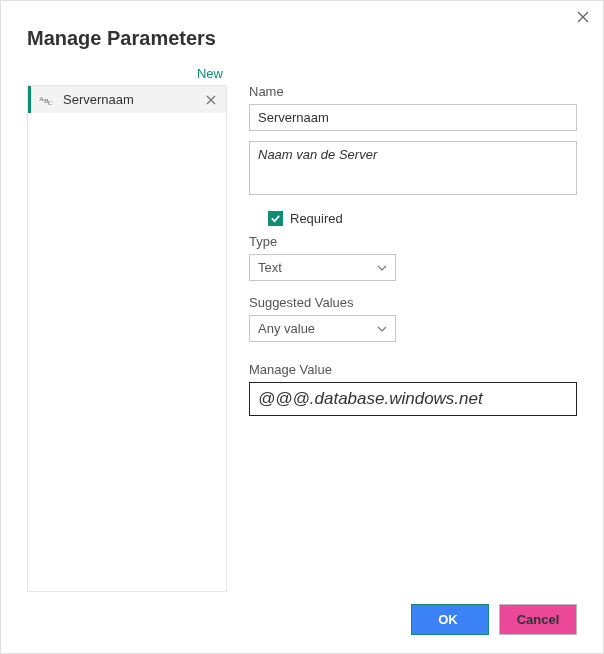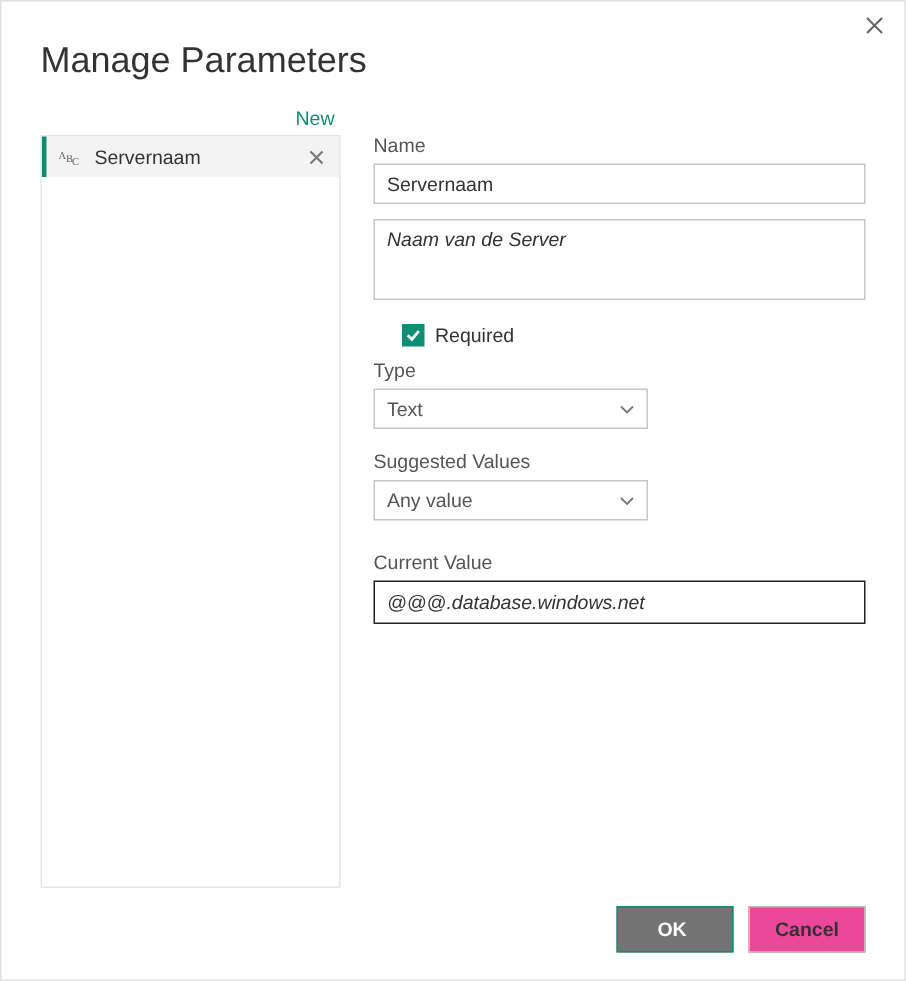--- a/index.html
+++ b/index.html
@@ -26,22 +26,22 @@
       right: 10px;
       width: 20px;
       height: 20px;
       display: flex;
       align-items: center;
       justify-content: center;
       cursor: pointer;
       color: #666;
     }
     .title {
-      font-size: 24px;
-      font-weight: 400;
+      font-size: 20px;
+      font-weight: 700;
       color: #333;
       margin-top: 12px;
       margin-bottom: 16px;
     }
     .body { display: flex; gap: 22px; flex: 1; }
     .left-pane { width: 200px; display: flex; flex-direction: column; }
     .new-link {
       color: #0f8e74;
       font-size: 13px;
       align-self: flex-end;
@@ -86,37 +86,37 @@
       color: #333;
       height: 54px;
       resize: none;
     }
     .checkbox-row { display: flex; align-items: center; gap: 7px; margin-top: 14px; margin-bottom: 2px; margin-left: 19px;}
     .chk {
       width: 15px; height: 15px; background: #0f8e74; display:flex;align-items:center;justify-content:center;cursor:pointer;
     }
     .chk svg { width: 11px; height: 11px; }
     .dropdown {
-      width: 183px;
+      width: 147px;
       border: 1px solid #c7c7c7;
       padding: 5px 8px;
       font-size: 13px;
       display: flex;
       align-items: center;
       justify-content: space-between;
       cursor: pointer;
       background: #fff;
       color: #555;
     }
     .dropdown .caret { color: #777; }
     .current-value-input {
       width: 100%;
       border: 1.5px solid #222;
       padding: 6px 8px;
-      font-size: 13px;
+      font-size: 17px;
       font-style: italic;
       font-family: inherit;
       color: #333;
     }
     .footer {
       display: flex;
       justify-content: flex-end;
       gap: 10px;
       margin-top: 12px;
     }
@@ -124,21 +124,21 @@
       min-width: 78px;
       padding: 7px 16px;
       font-size: 13px;
       border: 1px solid #bbb;
       background: #ec4899;
       cursor: pointer;
       text-align: center;
       font-weight: bold;
     }
     .btn-primary {
-      background: #737373;
+      background: #3b82f6;
       border-color: #0f8e74;
       color: #fff;
       font-weight: 600;
       padding-left: 12px;
     }
     .spacer-sm{height:6px;}
   </style>
 </head>
 <body>
 
@@ -198,21 +198,21 @@
       <div class="spacer-sm"></div>
       <div class="field-label">Suggested Values</div>
       <div class="dropdown">
         <span>Any value</span>
         <svg class="caret" width="10" height="6" viewBox="0 0 10 6">
             <path d="M1 1 L5 5 L9 1" stroke="#777" stroke-width="1.2" fill="none"></path>
           </svg>
       </div>
 
       <div class="spacer-sm"></div>
-      <div class="field-label" style="margin-top:10px">Current Value</div>
+      <div class="field-label" style="margin-top:10px">Manage Value</div>
       <input class="current-value-input" value="@@@.database.windows.net" style="">
     </div>
   </div>
 
   <div class="footer">
     <div class="btn btn-primary">OK</div>
     <div class="btn">Cancel</div>
   </div>
 </div>
 

